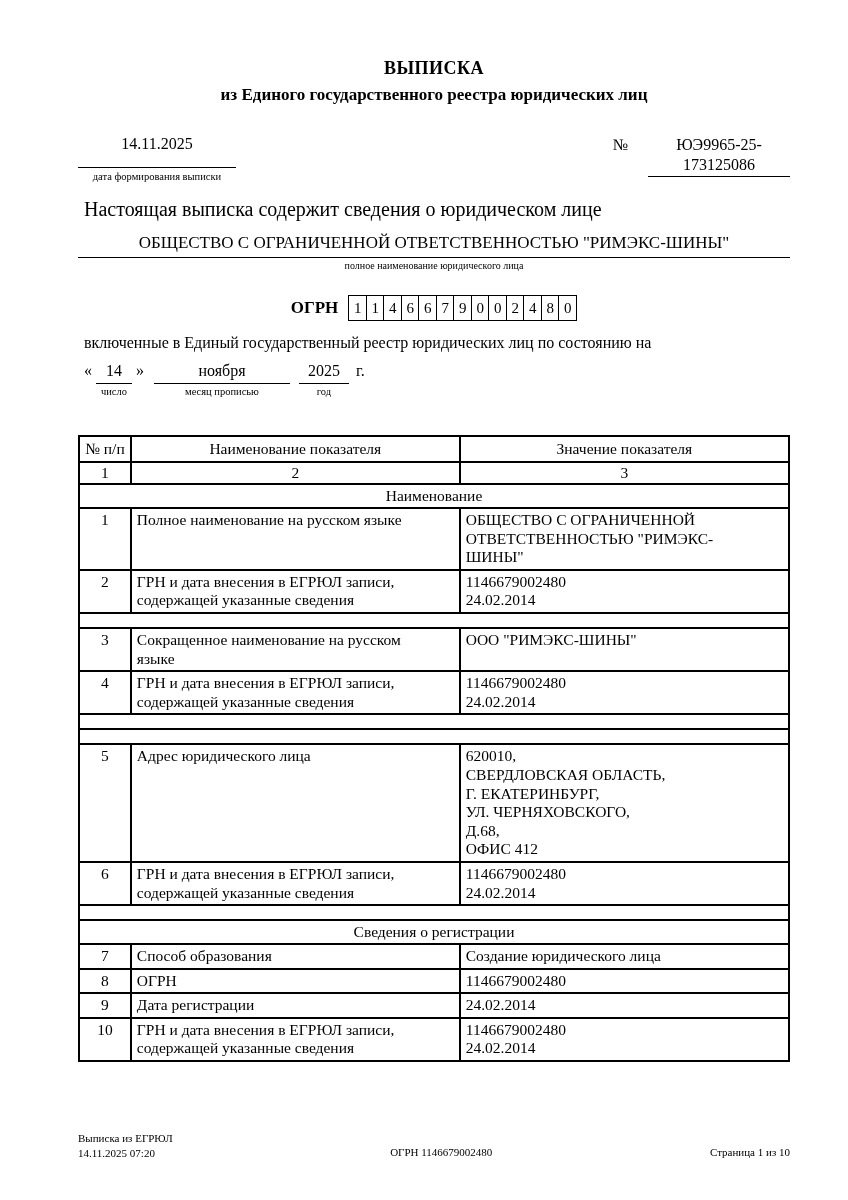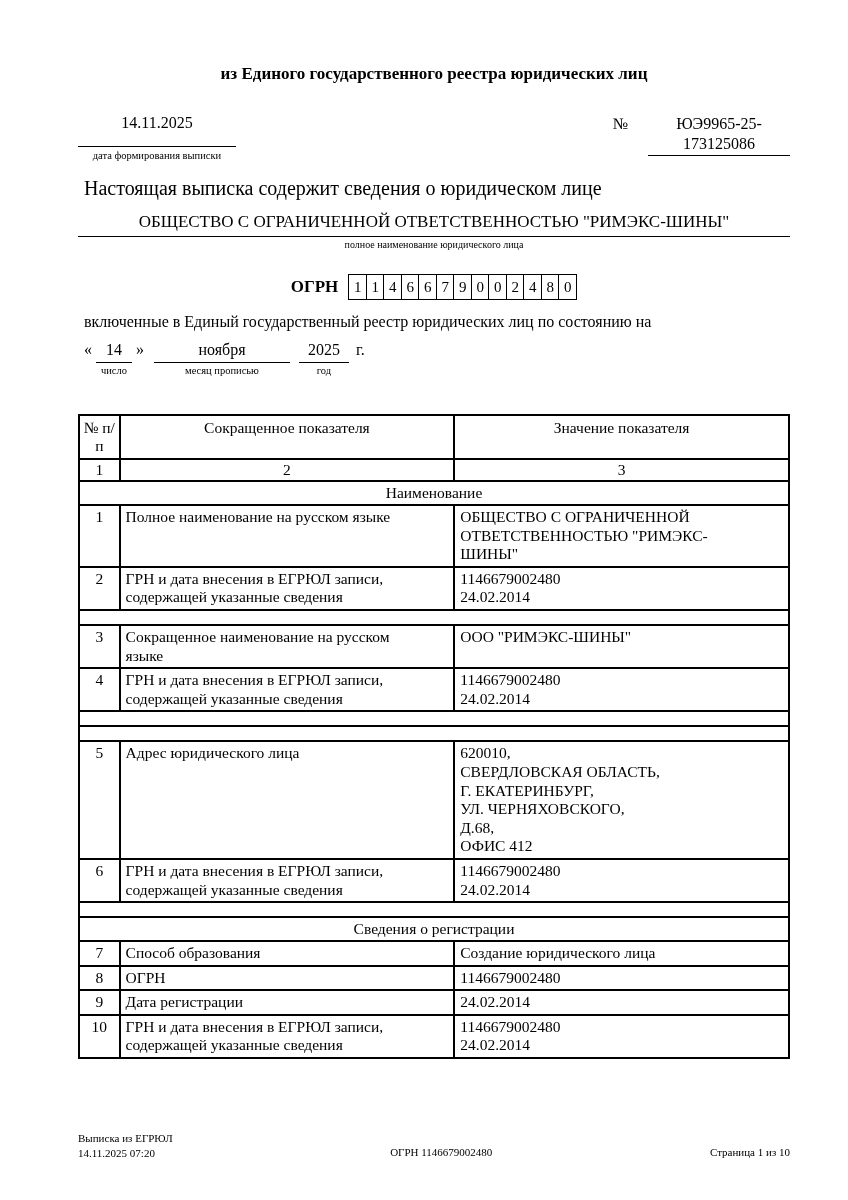--- a/index.html
+++ b/index.html
@@ -136,21 +136,21 @@
     width: 712px;
     border-collapse: collapse;
     font-size: 15.5px;
   }
   table.main td, table.main th {
     border: 2px solid #000;
     font-weight: normal;
     vertical-align: top;
   }
   .hdr-cell { text-align: center; padding: 3px 2px; }
-  .num-hdr { width: 40px; }
+  .num-hdr { width: 52px; }
   .name-hdr { width: 330px; }
   .val-hdr { width: 330px; }
   .colnum-cell { text-align: center; padding: 1px 2px; }
   .section-cell {
     text-align: center;
     font-weight: bold;
     padding: 2px;
   }
   .spacer-cell { height: 15px; }
   .cell-num { text-align: center; padding: 2px; }
@@ -171,20 +171,21 @@
   .footer-left { line-height: 1.35; }
   .footer-center { margin-top: 15px; }
   .footer-right { margin-top: 15px; }
 </style>
 </head>
 <body>
 
 <div class="doc">
   <div class="content">
 
+    <div class="title">ВЫПИСКА</div>
     <div class="subtitle">из Единого государственного реестра юридических лиц</div>
 
     <div class="datenum-row">
       <div class="formation-block">
         <div class="formation-date">14.11.2025</div>
         <div class="formation-label">дата формирования выписки</div>
       </div>
       <div class="number-block">
         <div class="number-sign">№</div>
         <div class="number-value-wrap">
@@ -237,21 +238,21 @@
         <span class="dw-val">2025</span>
         <span class="dw-label">год</span>
       </span>
       <span class="dw-suffix">г.</span>
     </div>
 
     <table class="main">
       <tbody>
         <tr>
           <td class="hdr-cell num-hdr">№ п/п</td>
-          <td class="hdr-cell name-hdr">Сокращенное показателя</td>
+          <td class="hdr-cell name-hdr">Наименование показателя</td>
           <td class="hdr-cell val-hdr">Значение показателя</td>
         </tr>
         <tr>
           <td class="colnum-cell">1</td>
           <td class="colnum-cell">2</td>
           <td class="colnum-cell">3</td>
         </tr>
       <tr>
             <td colspan="3" class="section-cell">Наименование</td>
           </tr>

